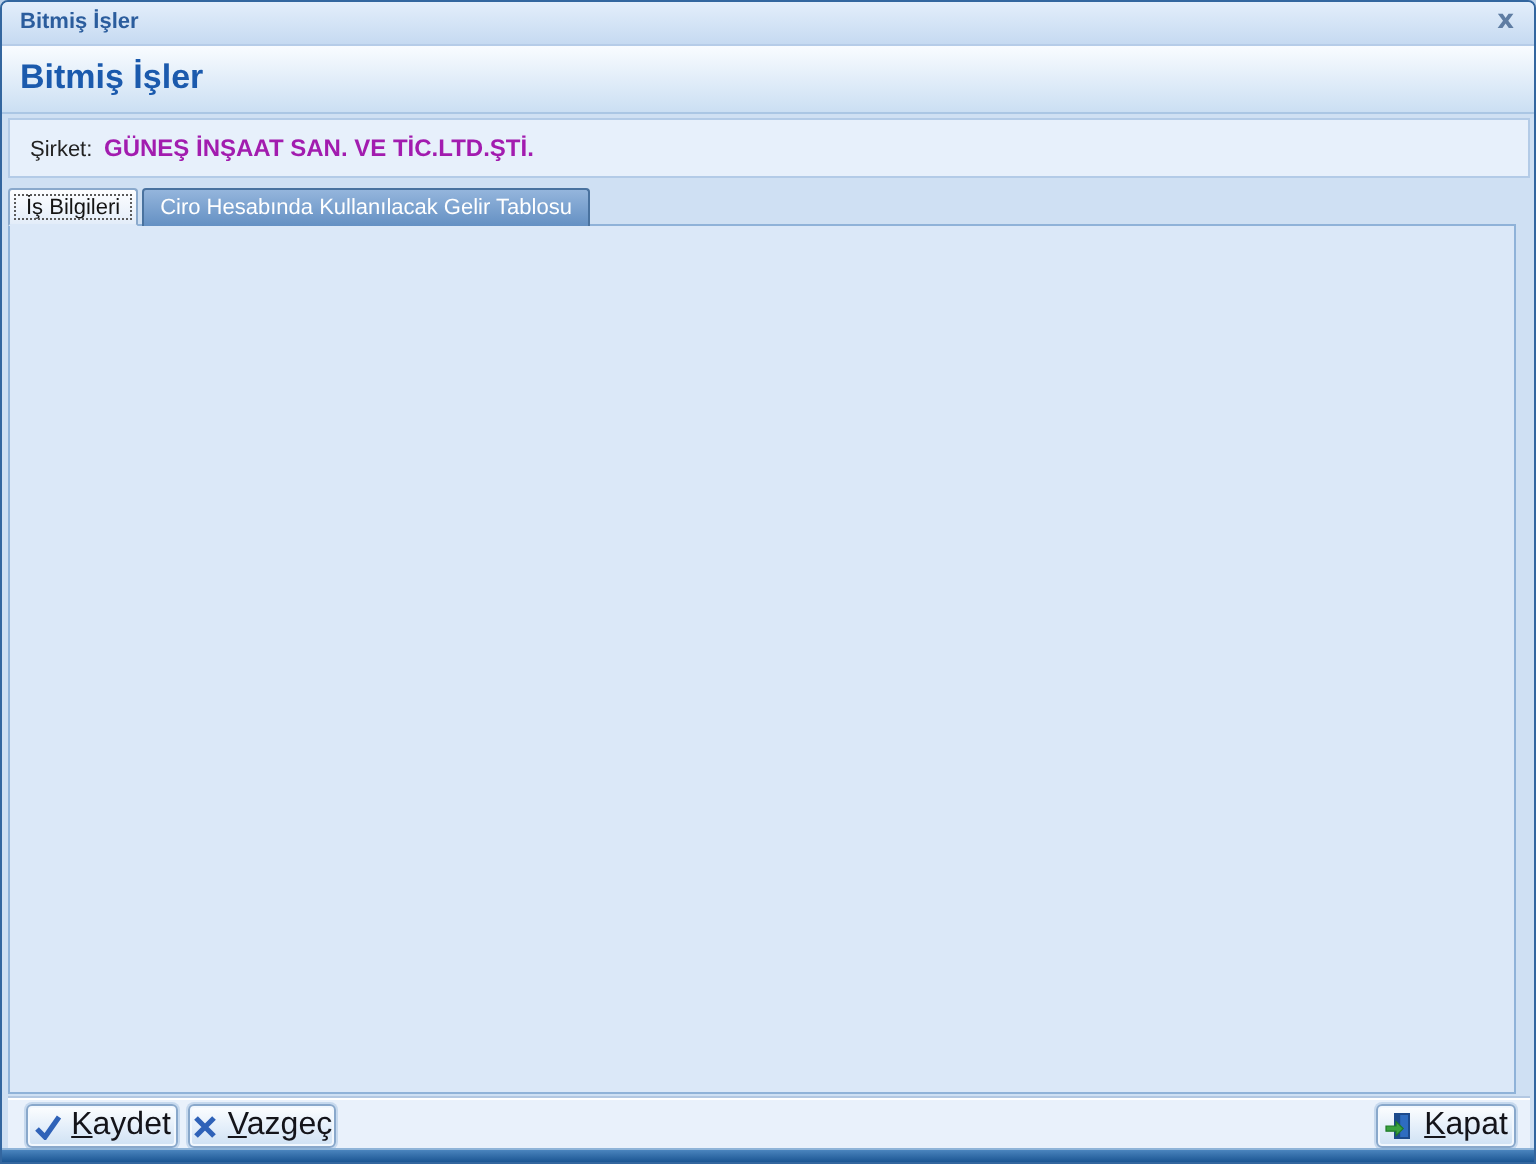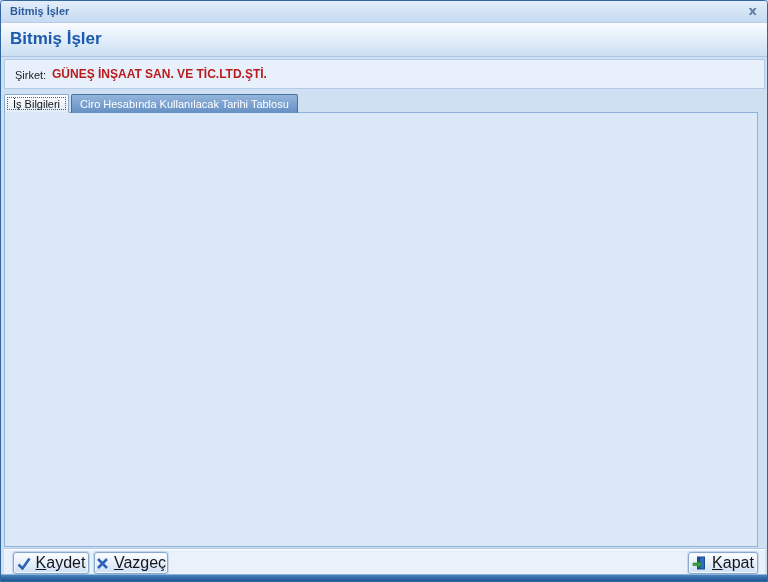--- a/index.html
+++ b/index.html
@@ -16,21 +16,21 @@
 
   
   .header { position:absolute; left:0; top:22px; width:768px; height:34px;
     background:linear-gradient(#f9fcff,#cbdff3); border-bottom:1px solid #aac6e4; }
   .header-title { position:absolute; left:9px; top:6px; font-size:17px; font-weight:bold; color:#1b5aad; }
 
   
   .company-row { position:absolute; left:3px; top:58px; width:761px; height:30px;
     background:#e7f0fb; border:1px solid #b3cbe7;padding-left:40px; }
   .company-label { position:absolute; left:10px; top:9px; color:#222; }
-  .company-value { position:absolute; left:47px; top:7px; font-size:12px; font-weight:bold; color:#b91c1c; }
+  .company-value { position:absolute; left:47px; top:7px; font-size:12px; font-weight:bold; color:#a21caf; }
 
   
   .tabbar { position:absolute; left:3px; top:93px; height:19px; display:flex; gap:2px; z-index:3; }
   .tab { height:19px; padding:0 8px; display:flex; align-items:center; font-size:11px; border-radius:2px 2px 0 0; cursor:pointer; }
   .tab.active { background:linear-gradient(#fdfeff,#e3edf9); border:1px solid #8aa9cc; border-bottom:1px solid #dbe8f8; color:#141414; position:relative; }
   .tab.active .focus-rect { position:absolute; left:2px; right:2px; top:2px; bottom:2px; border:1px dotted #5a5a5a; pointer-events:none; }
   .tab.inactive { background:linear-gradient(#94b5dc,#6490c3); border:1px solid #49729f; border-bottom:none; color:#ffffff; }
 
   
   .content { position:absolute; left:3px; top:111px; width:754px; height:435px;
@@ -104,21 +104,21 @@
     <span class="company-label">Şirket:</span>
     <span class="company-value">GÜNEŞ İNŞAAT SAN. VE TİC.LTD.ŞTİ.</span>
   </div>
 
   <div class="tabbar">
     <div class="tab active">
       <span class="focus-rect"></span>
       <span>İş Bilgileri</span>
     </div>
     <div class="tab inactive">
-      <span>Ciro Hesabında Kullanılacak Tarihi Tablosu</span>
+      <span>Ciro Hesabında Kullanılacak Gelir Tablosu</span>
     </div>
   </div>
 
   <div class="content"></div>
 
   <span class="lbl" style="left:66px; top:151px;">İşin Hangi Sıfatla Bitirildiği :</span>
   <div class="combo" style="left:212px; top:147px; width:132px; height:19px;">
     <span class="combo-text">Yüklenici</span>
     <span class="arrow"></span>
   </div>

